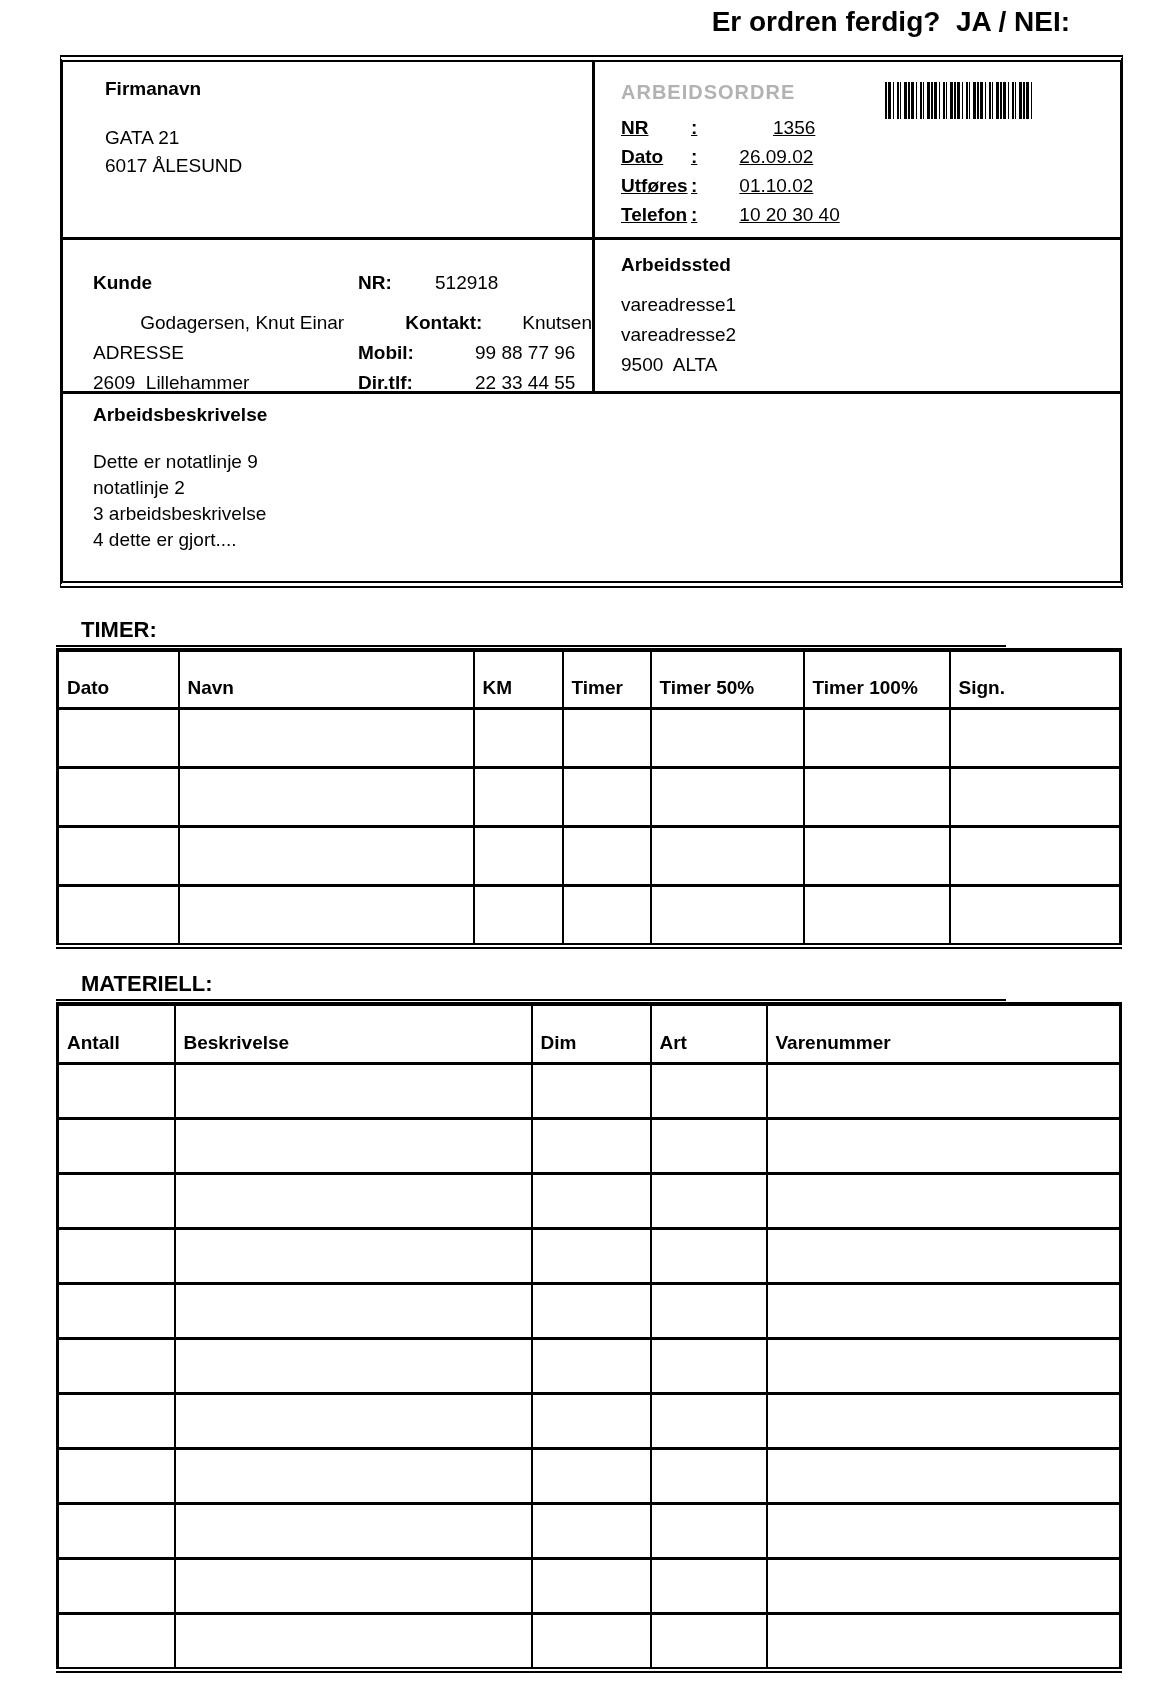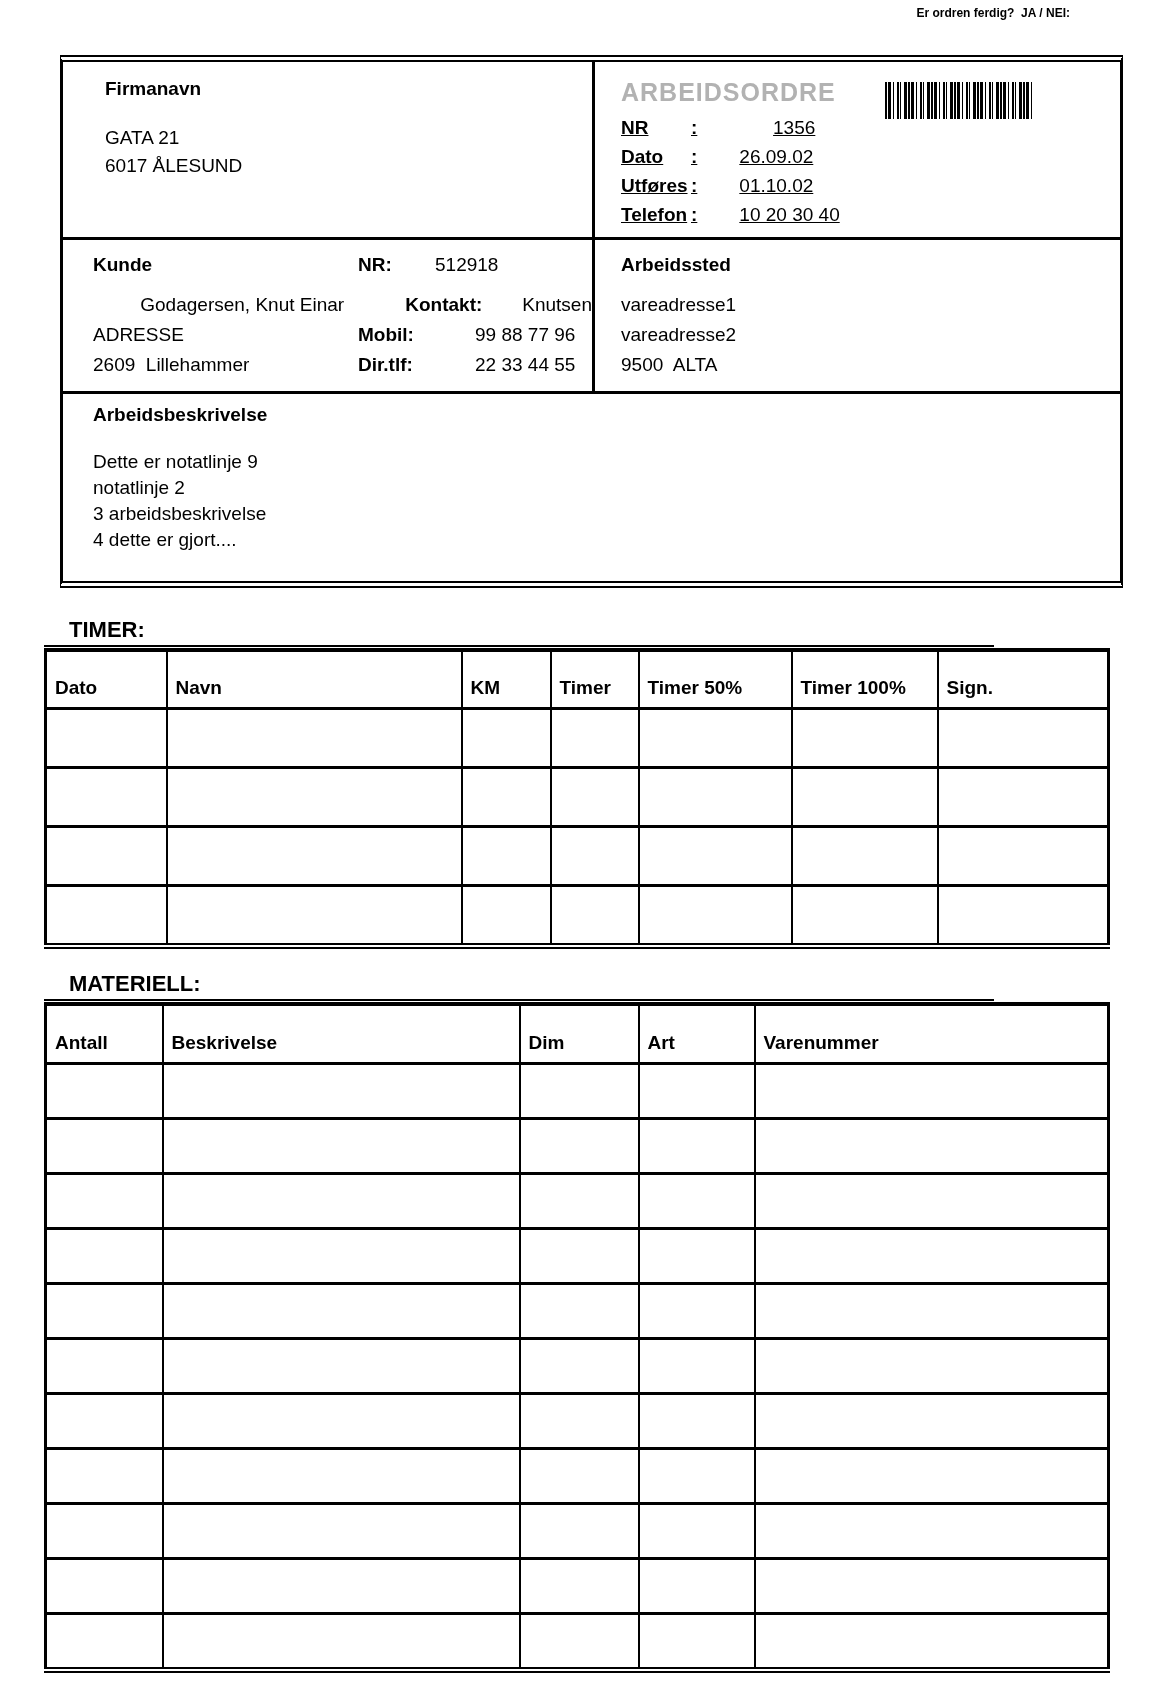--- a/index.html
+++ b/index.html
@@ -3,67 +3,67 @@
 <meta charset="utf-8">
 <style>
   html,body{margin:0;padding:0;background:#e8e8e8;}
   .page{
     position:relative;width:1169px;height:1703px;background:#fff;color:#000;
     font-family:"Liberation Sans","DejaVu Sans",sans-serif;font-size:19px;
     margin:0 auto;overflow:hidden;
   }
   .b{font-weight:bold;}
   .question{
-    position:absolute;top:6px;right:99px;font-weight:bold;font-size:12px;white-space:pre-wrap;
+    position:absolute;top:6px;right:99px;font-weight:bold;font-size:28px;white-space:pre-wrap;
   }
   
   .headerbox{
     position:absolute;left:60px;top:55px;width:1063px;height:533px;box-sizing:border-box;
     border-left:3px solid #000;border-right:3px solid #000;
     border-top:7px double #000;border-bottom:7px double #000;
   }
   .headerbox span,[data-list] div,.question{white-space:pre-wrap;}
   .hrow{display:flex;box-sizing:border-box;}
   .hrow1{height:178px;border-bottom:3px solid #000;}
   .hrow2{height:154px;border-bottom:3px solid #000;}
   .hrow3{height:187px;}
   .hrow1 .cl,.hrow2 .cl{width:532px;box-sizing:border-box;border-right:3px solid #000;flex:none;}
   .hrow .cr{flex:1;box-sizing:border-box;position:relative;}
   .company{padding:16px 0 0 42px;}
   .company .lbl{line-height:22px;}
   .colines{margin-top:24px;line-height:28px;}
   .order{padding:14px 0 0 26px;}
-  .ordertitle{font-size:25px;font-weight:bold;color:#b2b2b2;letter-spacing:1px;line-height:32px;}
+  .ordertitle{font-size:20px;font-weight:bold;color:#b2b2b2;letter-spacing:1px;line-height:32px;}
   .ofields{margin-top:5px;text-decoration:underline;}
   .ofield{line-height:29px;display:flex;}
   .olabel{font-weight:bold;display:inline-block;min-width:70px;}
   .ocolon{font-weight:bold;}
   .oval{margin-left:42px;display:inline-block;min-width:76px;}
   .oval.right{text-align:right;}
   .barcode{
     position:absolute;top:20px;right:88px;width:147px;height:37px;
     background:repeating-linear-gradient(90deg,
       #000 0 2px,#fff 2px 3px,#000 3px 6px,#fff 6px 8px,#000 8px 9px,#fff 9px 12px,
       #000 12px 14px,#fff 14px 15px,#000 15px 16px,#fff 16px 19px,#000 19px 22px,#fff 22px 23px);
   }
   .kunde{padding:13px 0 0 30px;}
   .krow{line-height:30px;display:flex;}
-  .krow.hd{line-height:24px;}
+  .krow.hd{line-height:24px;margin-top:18px;}
   .krow.mt{margin-top:13px;justify-content:flex-end;}
   .kcol1{display:inline-block;width:265px;flex:none;}
   .klabel{display:inline-block;width:117px;flex:none;}
   .klabel.nrw{width:77px;}
   .worksite{padding:13px 0 10px 26px;}
   .worksite .lbl{line-height:24px;}
   .wlines{margin-top:13px;line-height:30px;}
   .desc{padding:9px 0 0 30px;}
   .desc .lbl{line-height:24px;}
   .dlines{margin-top:22px;line-height:26px;}
   
-  .sec{position:absolute;left:44px;width:950px;}
+  .sec{position:absolute;left:56px;width:950px;}
   .sec-timer{top:618px;}
   .sec-mat{top:972px;}
   .sectitle{font-weight:bold;font-size:22px;line-height:24px;padding:0 0 3px 25px;
     border-bottom:2px solid #000;}
   table.grid{
     border-collapse:collapse;table-layout:fixed;width:1063px;margin-top:1px;
     border:3px solid #000;border-top:4px solid #000;border-bottom:6px double #000;
   }
   table.grid th{
     border:2px solid #000;border-bottom:3px solid #000;vertical-align:bottom;text-align:left;

